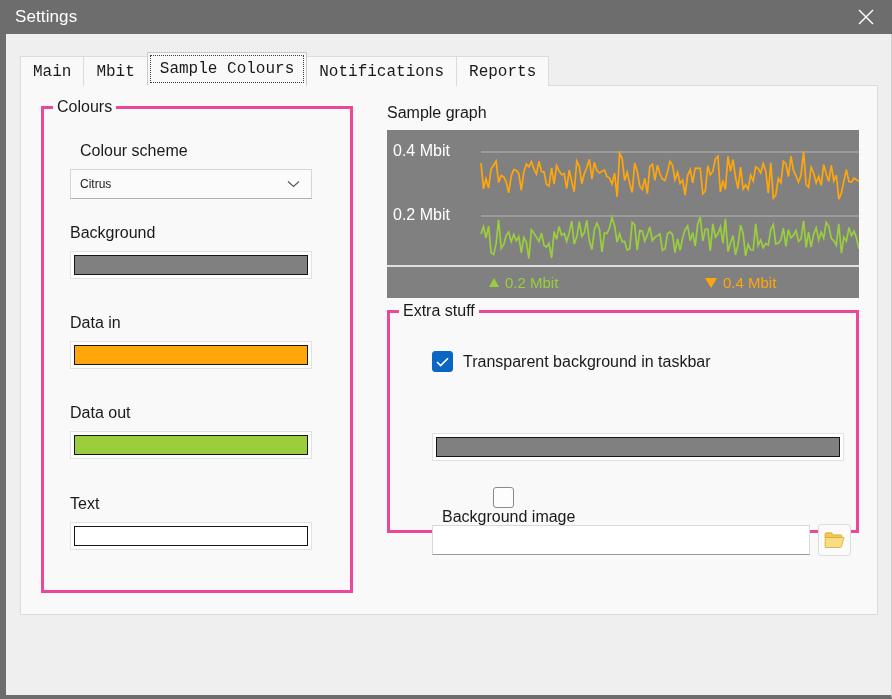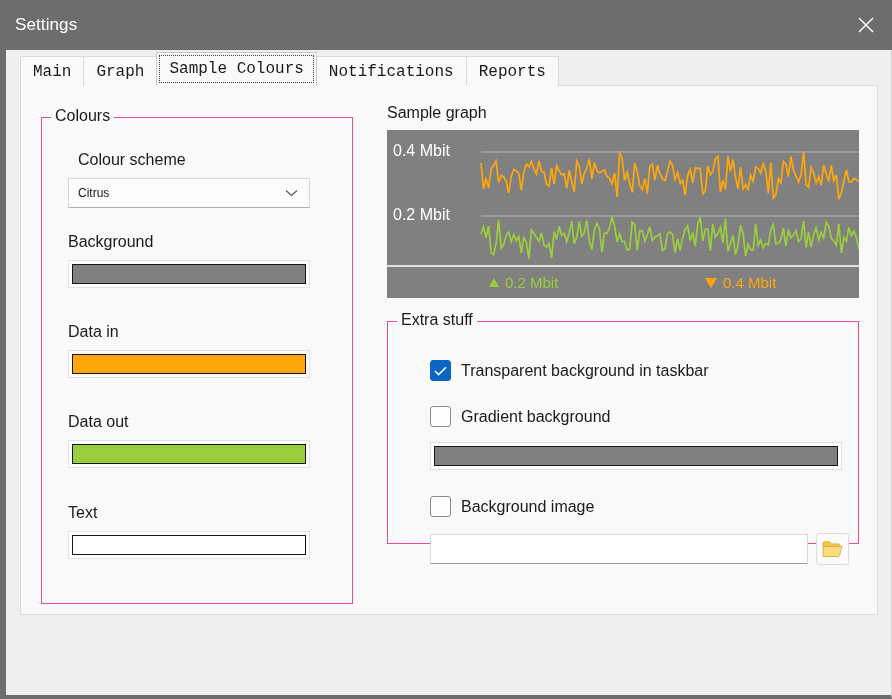--- a/index.html
+++ b/index.html
@@ -21,21 +21,21 @@
     box-sizing: border-box;
     border-left: 6px solid #6d6d6d;
     border-bottom: 4px solid #6d6d6d;
     border-right: 1px solid #cfcfcf;
   }
   
   .titlebar {
     position: absolute;
     top: 0; left: 0;
     width: 886px;
-    height: 50px;
+    height: 34px;
     background: #6d6d6d;
     display: flex;
     align-items: center;
   }
   .title-text {
     color: #ffffff;
     font-size: 17px;
     margin-left: 9px;
     letter-spacing: .1px;
     white-space: nowrap;
@@ -104,23 +104,22 @@
     width: 858px;
     height: 530px;
     background: #f9f9f9;
     border: 1px solid #dcdcdc;
     box-sizing: border-box;
   }
 
   
   .groupbox {
     position: absolute;
-    border: 1px solid #ec4899;
-    box-sizing: border-box;
-    margin-top: 11px;
+    border: 3px solid #ec4899;
+    box-sizing: border-box;
   }
   .groupbox > .legend {
     position: absolute;
     top: -11px;
     left: 9px;
     background: #f9f9f9;
     padding: 0 4px;
     font-size: 16px;
     color: #1a1a1a;
     white-space: nowrap;
@@ -279,21 +278,21 @@
         </svg>
       </div>
     </div>
   </div>
 
   <div class="tabstrip">
     <div class="tab">
       <span>Main</span>
     </div>
     <div class="tab">
-      <span>Graph</span>
+      <span>Mbit</span>
     </div>
     <div class="tab selected">
       <span>Sample Colours</span>
       <span class="focus-ring"></span>
     </div>
     <div class="tab">
       <span>Notifications</span>
     </div>
     <div class="tab">
       <span>Reports</span>
@@ -359,29 +358,25 @@
 
       <div class="cb-row" style="left:42px; top:38px;">
         <span class="cb-box checked">
           <svg width="13" height="10" viewBox="0 0 13 10">
             <polyline points="1,5 4.6,8.6 12,1.2" fill="none" stroke="#ffffff" stroke-width="1.6"></polyline>
           </svg>
         </span>
         <span class="cb-label">Transparent background in taskbar</span>
       </div>
 
-      <div class="cb-row" style="left:42px; top:84px;">
-        <span class="cb-box"></span>
-        <span class="cb-label">Gradient background</span>
-      </div>
       <div class="swatch" style="left:42px; top:120px; width:412px; height:28px;">
         <div class="swatch-inner" id="sw-gradient" style="background: rgb(128, 128, 128);"></div>
       </div>
 
-      <div class="cb-row" style="left:42px; top:174px;">
+      <div class="cb-row" style="left:42px; top:174px;flex-direction:column;">
         <span class="cb-box"></span>
         <span class="cb-label">Background image</span>
       </div>
       <input class="textinput" style="left: 42px; top: 212px; width: 378px; height: 30px;" value="" placeholder="">
       <div class="browse-btn" style="left:428px; top:211px; width:33px; height:32px;">
         <svg width="21" height="18" viewBox="0 0 21 18">
           <path d="M1 3.2 C1 2.3 1.6 1.8 2.4 1.8 H7.6 L9.4 3.9 H16.6 C17.4 3.9 18 4.5 18 5.3 V6.6 H1 Z" fill="#f2c94c" stroke="#d8a72e" stroke-width="0.8"></path>
           <path d="M1.2 6.5 H20 L17.4 15.6 C17.2 16.2 16.8 16.5 16.2 16.5 H1.2 Z" fill="#fadd82" stroke="#d8a72e" stroke-width="0.8"></path>
         </svg>
       </div>

